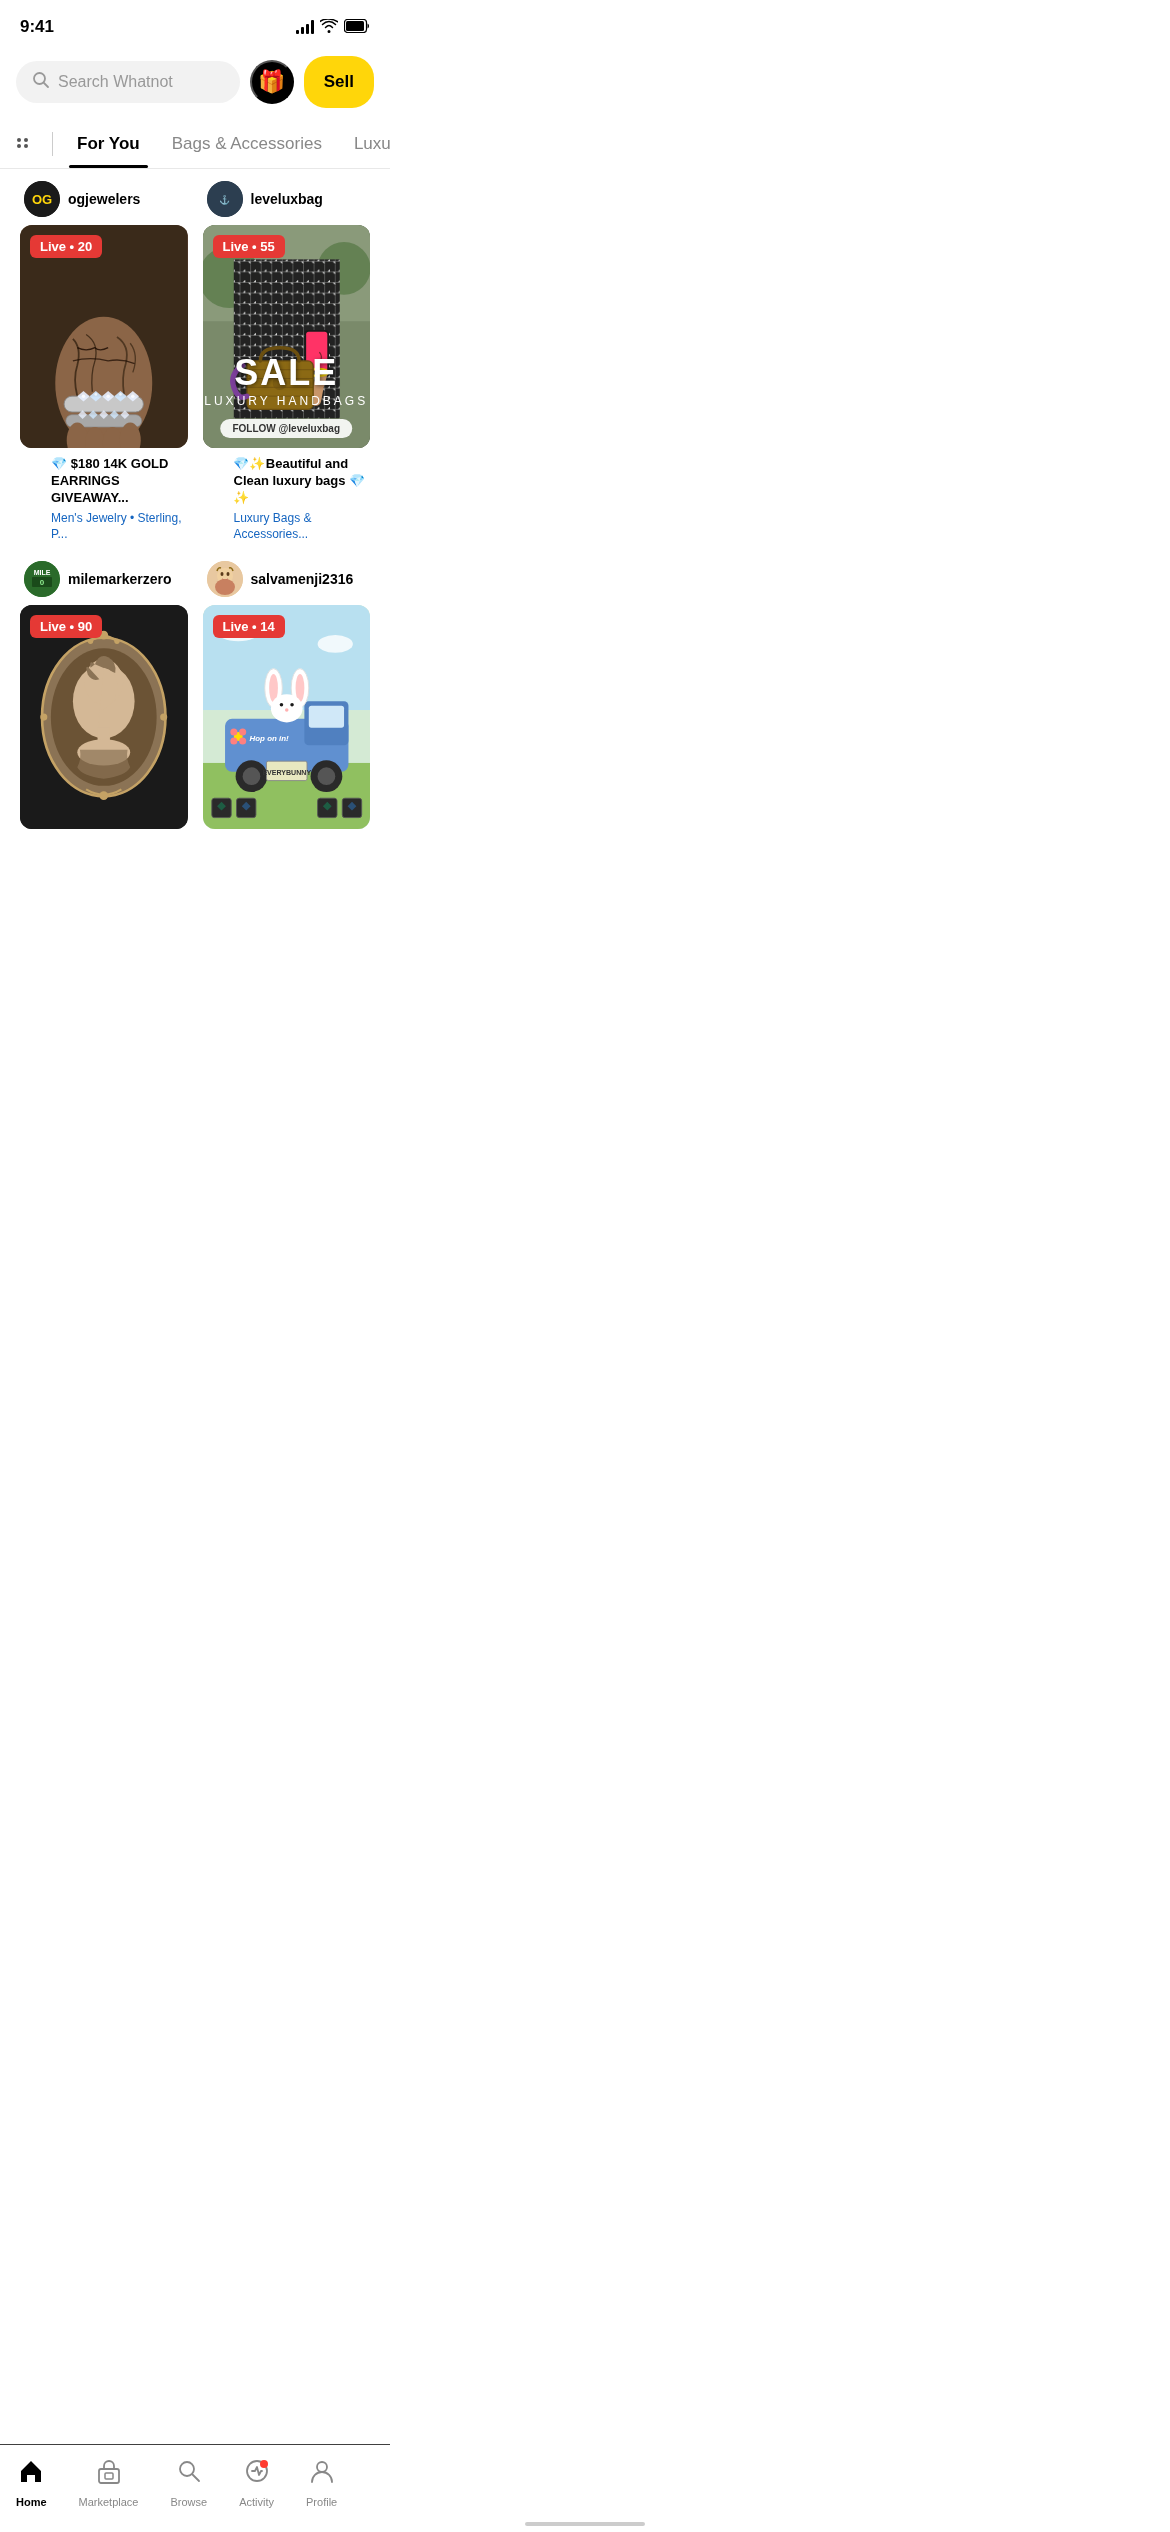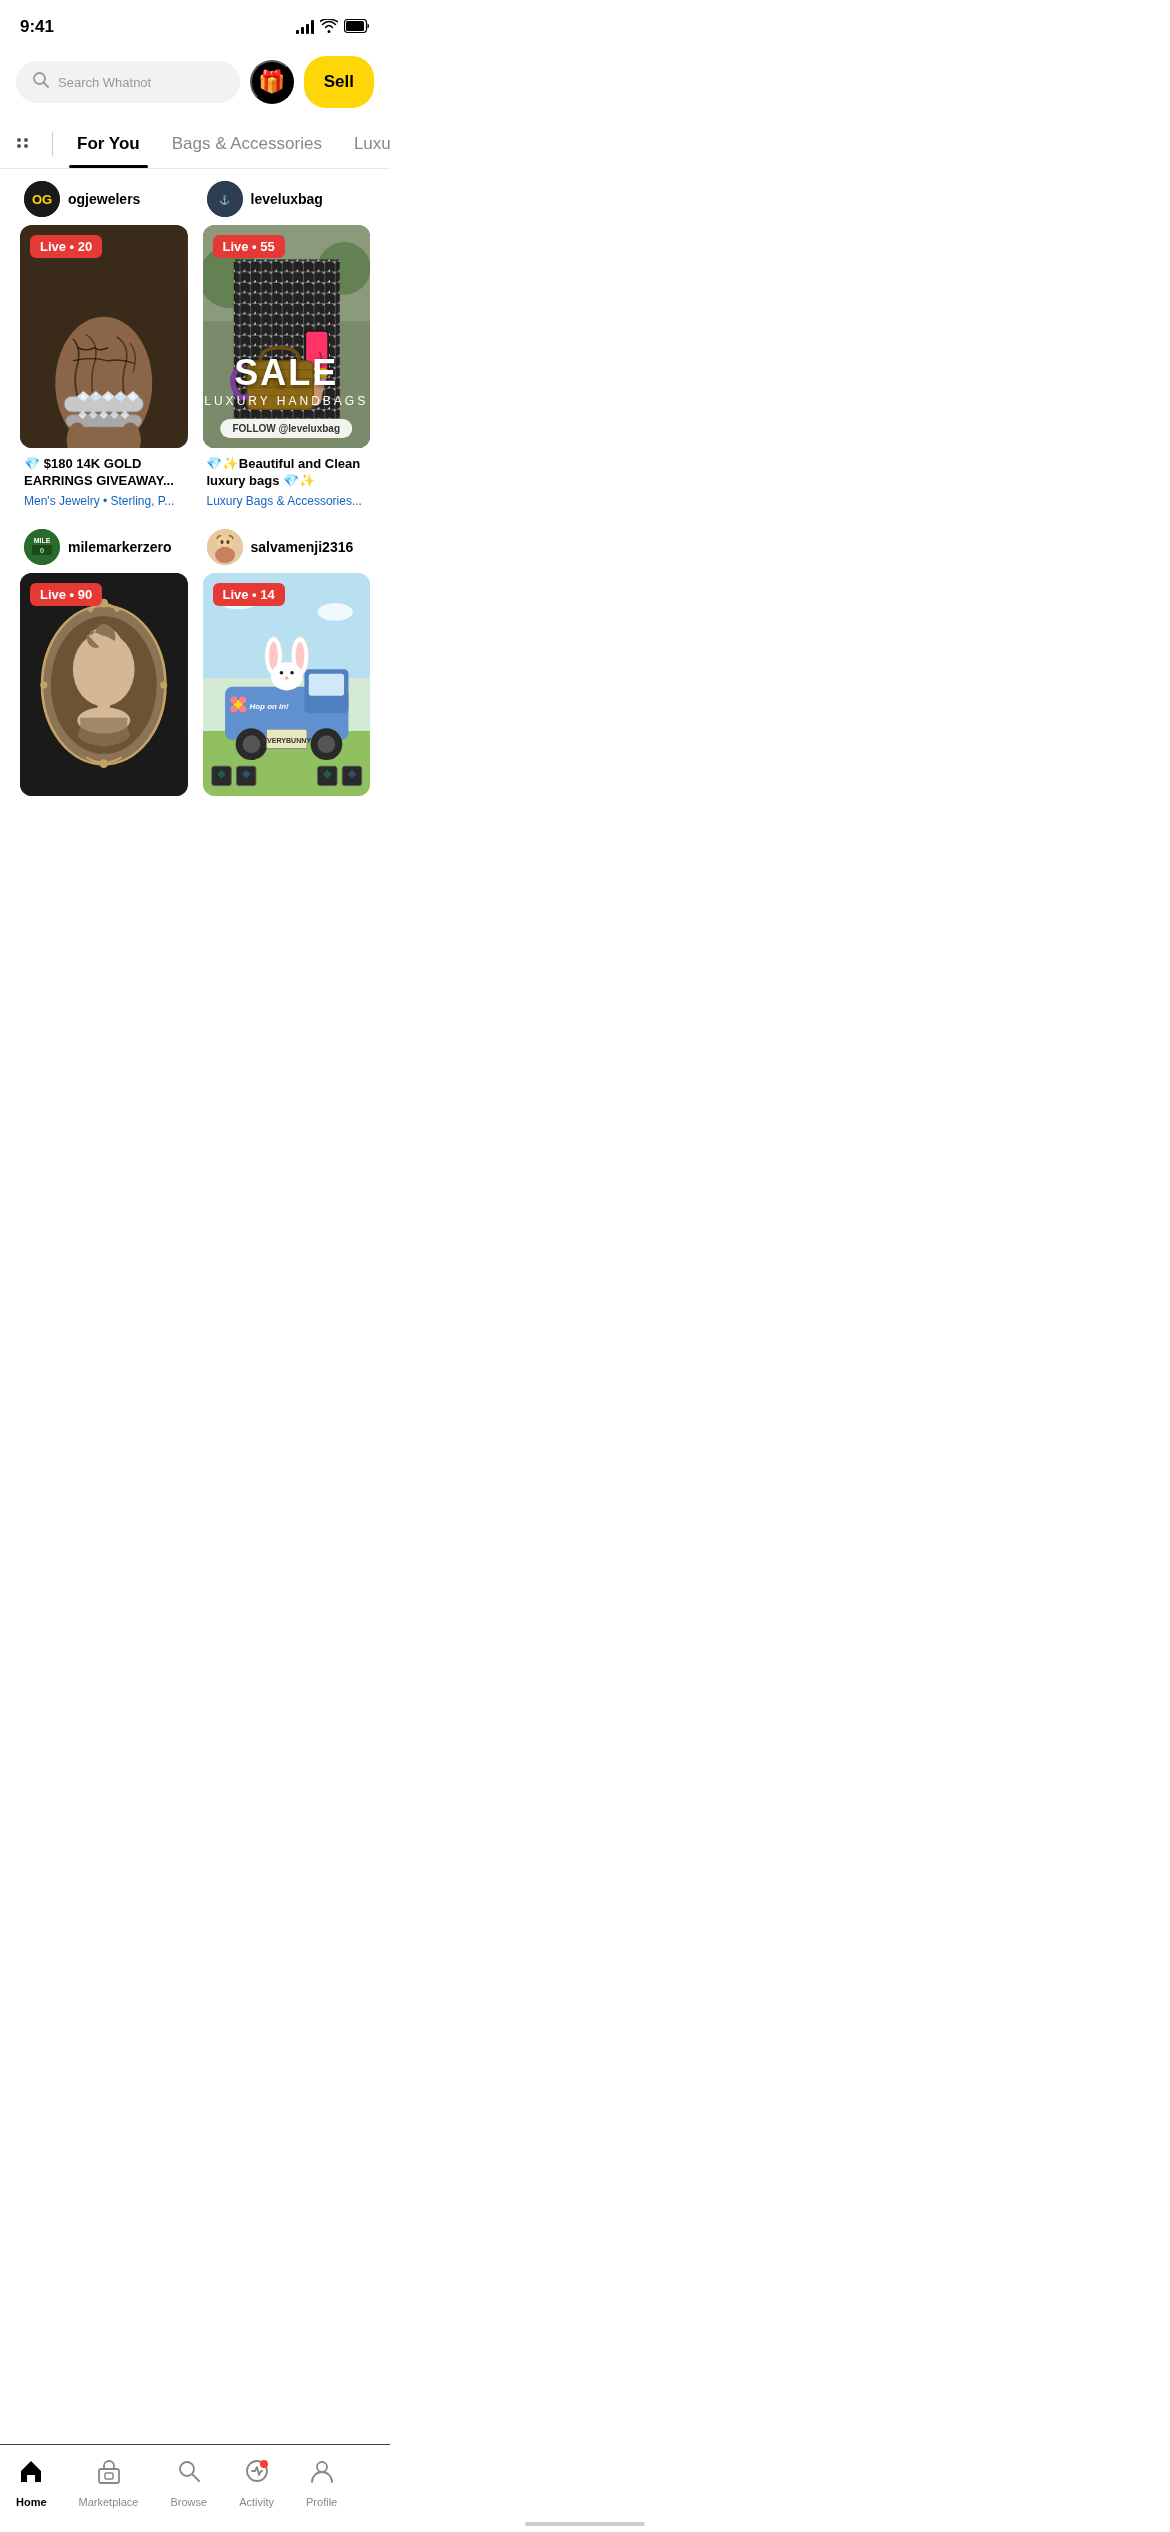--- a/index.html
+++ b/index.html
@@ -59,21 +59,21 @@
       border-radius: 25px;
       padding: 10px 16px;
       gap: 8px;
     }
     .search-icon-svg {
       color: #999;
       font-size: 16px;
     }
     .search-placeholder {
       color: #999;
-      font-size: 13px;
+      font-size: 16px;
     }
     .gift-btn {
       width: 44px;
       height: 44px;
       background: #000;
       border-radius: 50%;
       display: flex;
       align-items: center;
       justify-content: center;
       font-size: 22px;
@@ -277,20 +277,21 @@
       font-weight: 600;
       padding: 4px 12px;
       border-radius: 20px;
       white-space: nowrap;
       z-index: 2;
     }
 
     
     .stream-info {
       padding: 8px 4px 4px;
+      margin-left: 27px;
     }
     .stream-title {
       font-size: 13px;
       font-weight: 600;
       color: #000;
       line-height: 1.3;
       margin-bottom: 4px;
     }
     .stream-category {
       font-size: 12px;

